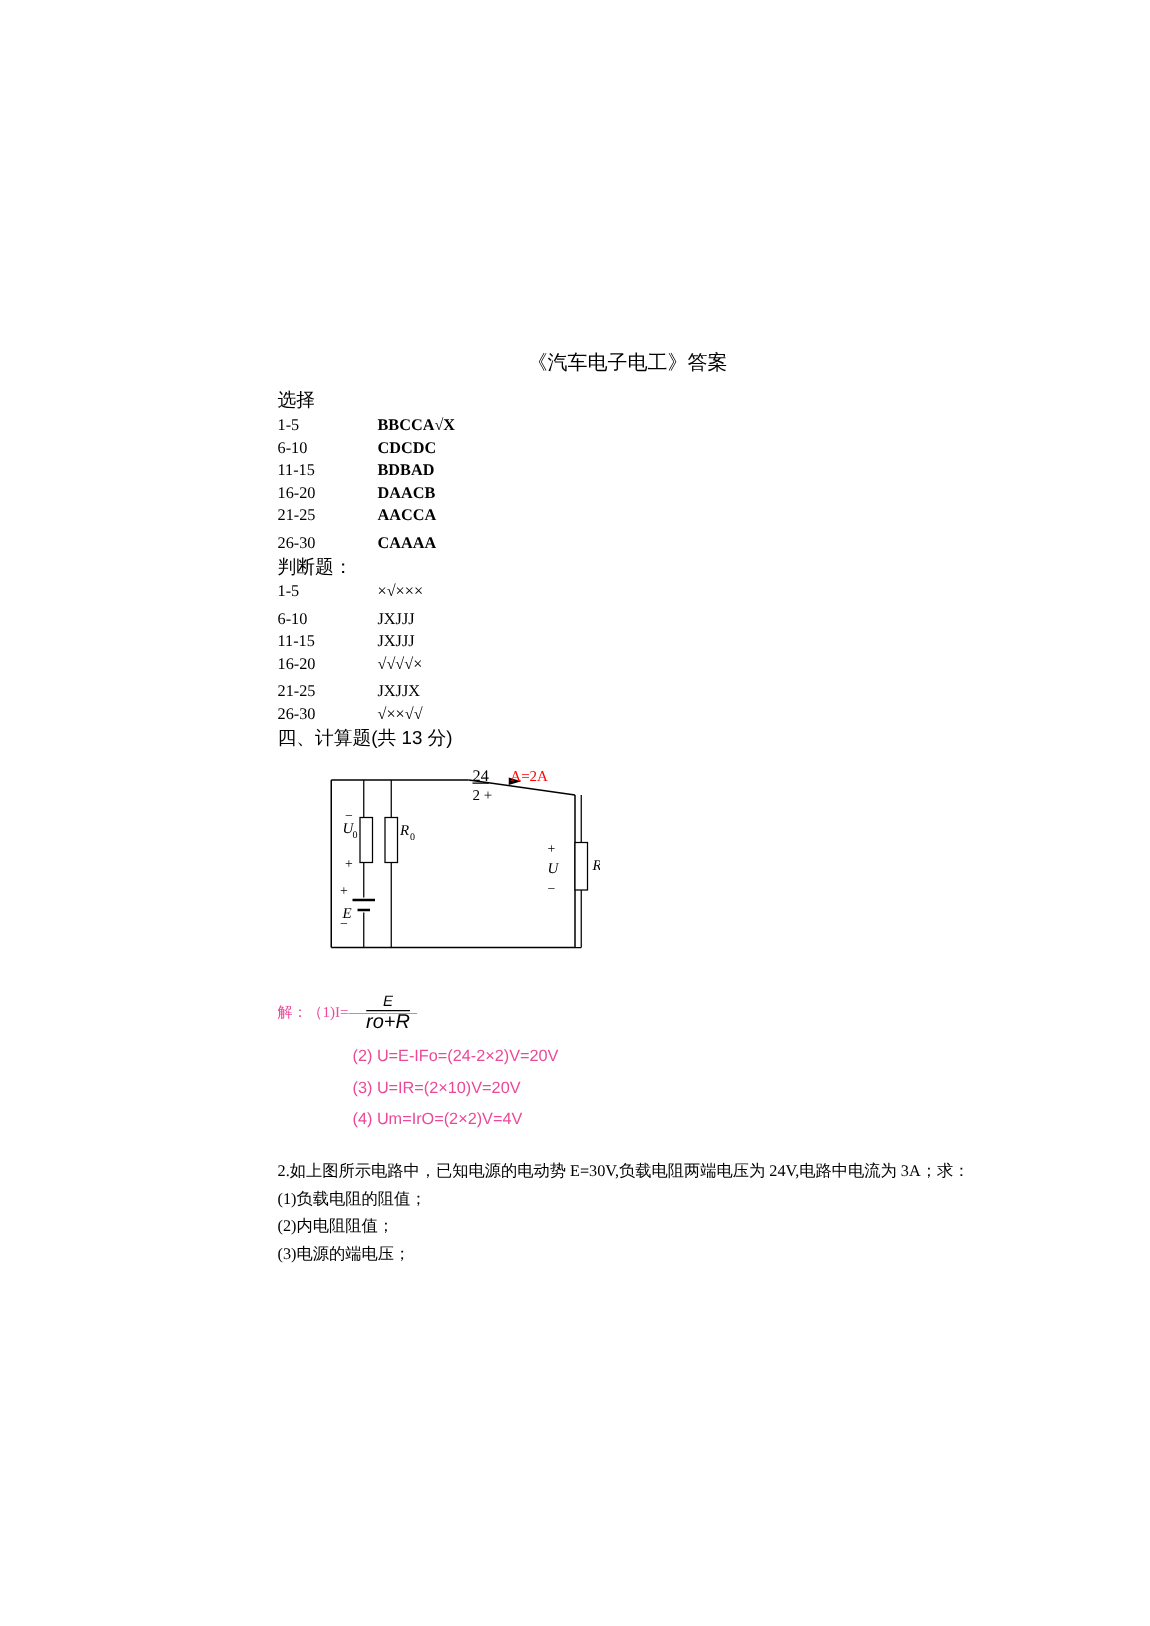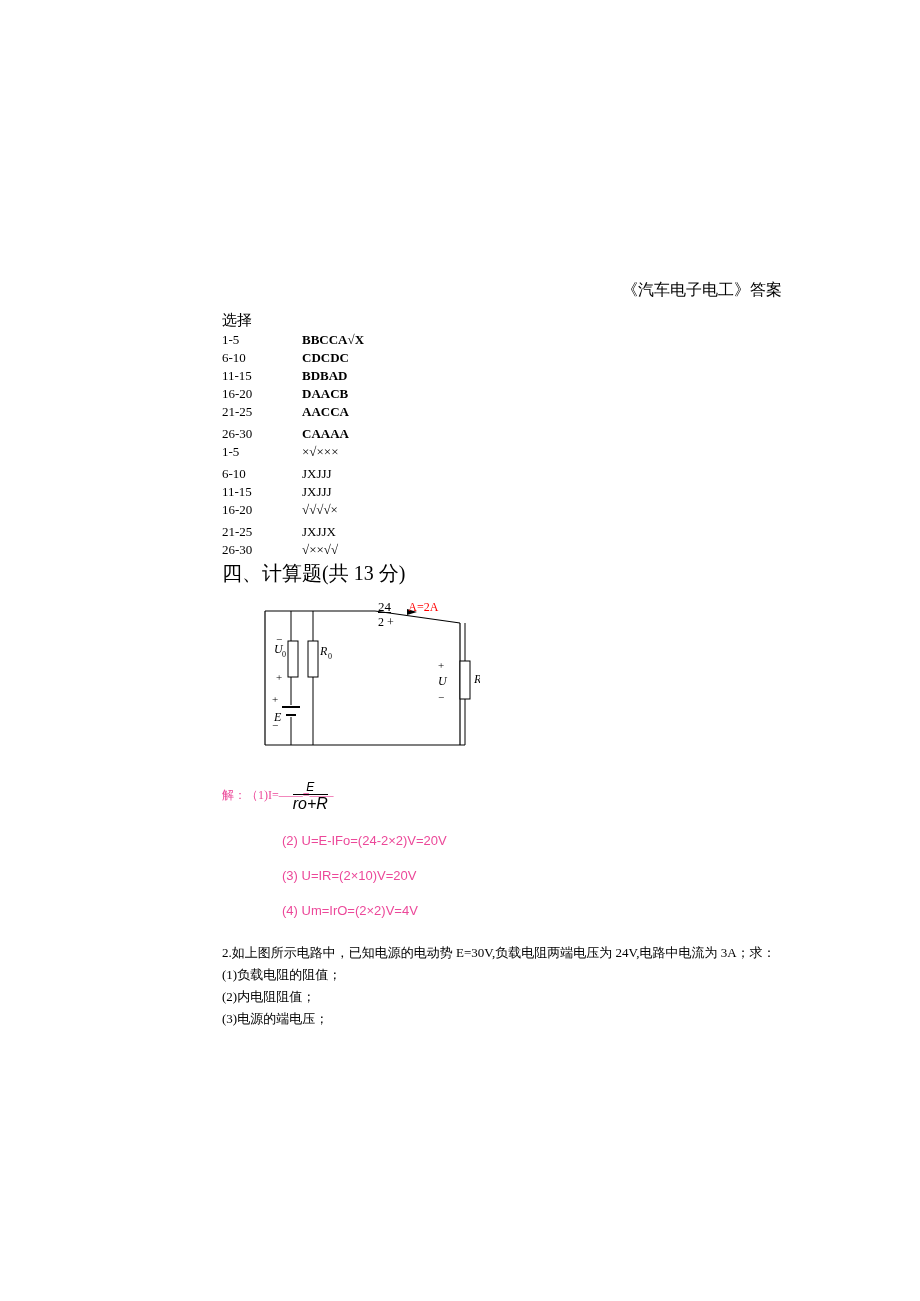--- a/index.html
+++ b/index.html
@@ -12,21 +12,21 @@
       color: #000;
       position: relative;
     }
     .content {
       position: absolute;
       left: 222px;
       top: 280px;
       width: 560px;
     }
     .title {
-      text-align: right;
+      text-align: center;
       font-size: 16px;
       margin-bottom: 10px;
       font-family: "SimSun", serif;
     }
     .section-label {
       font-family: "SimSun", serif;
       font-size: 15px;
       margin-top: 2px;
     }
     .answer-row {
@@ -42,37 +42,37 @@
     }
     .answer-row .ans {
       font-weight: bold;
       font-family: "Times New Roman", serif;
     }
     .answer-row .ans-judge {
       font-family: "Times New Roman", serif;
     }
     .gap { margin-top: 6px; }
     .calc-title {
-      font-family: Liberation Serif, serif;
-      font-size: 20px;
+      font-family: Liberation Sans, sans-serif;
+      font-size: 15px;
       margin-top: 2px;
     }
     .diagram-wrap {
       margin-top: 16px;
       margin-left: 38px;
     }
     .solution-line {
       margin-top: 4px;
       font-size: 13px;
     }
     .red { color: #ec4899; }
     .red2 { color: #ff0000; }
     .sol-item {
       margin-left: 60px;
-      margin-top: 20px;
+      margin-top: 10px;
       font-size: 13px;
       font-family: "Microsoft YaHei", sans-serif;
     }
     .question2 {
       margin-top: 24px;
       font-size: 13px;
       line-height: 1.7;
       font-family: "SimSun", serif;
     }
     .formula-part {
@@ -106,20 +106,21 @@
   </div>
   <div class="answer-row">
     <span class="range">21-25</span>
     <span class="ans">AACCA</span>
   </div>
   <div class="answer-row gap">
     <span class="range">26-30</span>
     <span class="ans">CAAAA</span>
   </div>
 
+  <div class="section-label">判断题：</div>
 
   <div class="answer-row">
     <span class="range">1-5</span>
     <span class="ans-judge">×√×××</span>
   </div>
   <div class="answer-row gap">
     <span class="range">6-10</span>
     <span class="ans-judge">JXJJJ</span>
   </div>
   <div class="answer-row">

